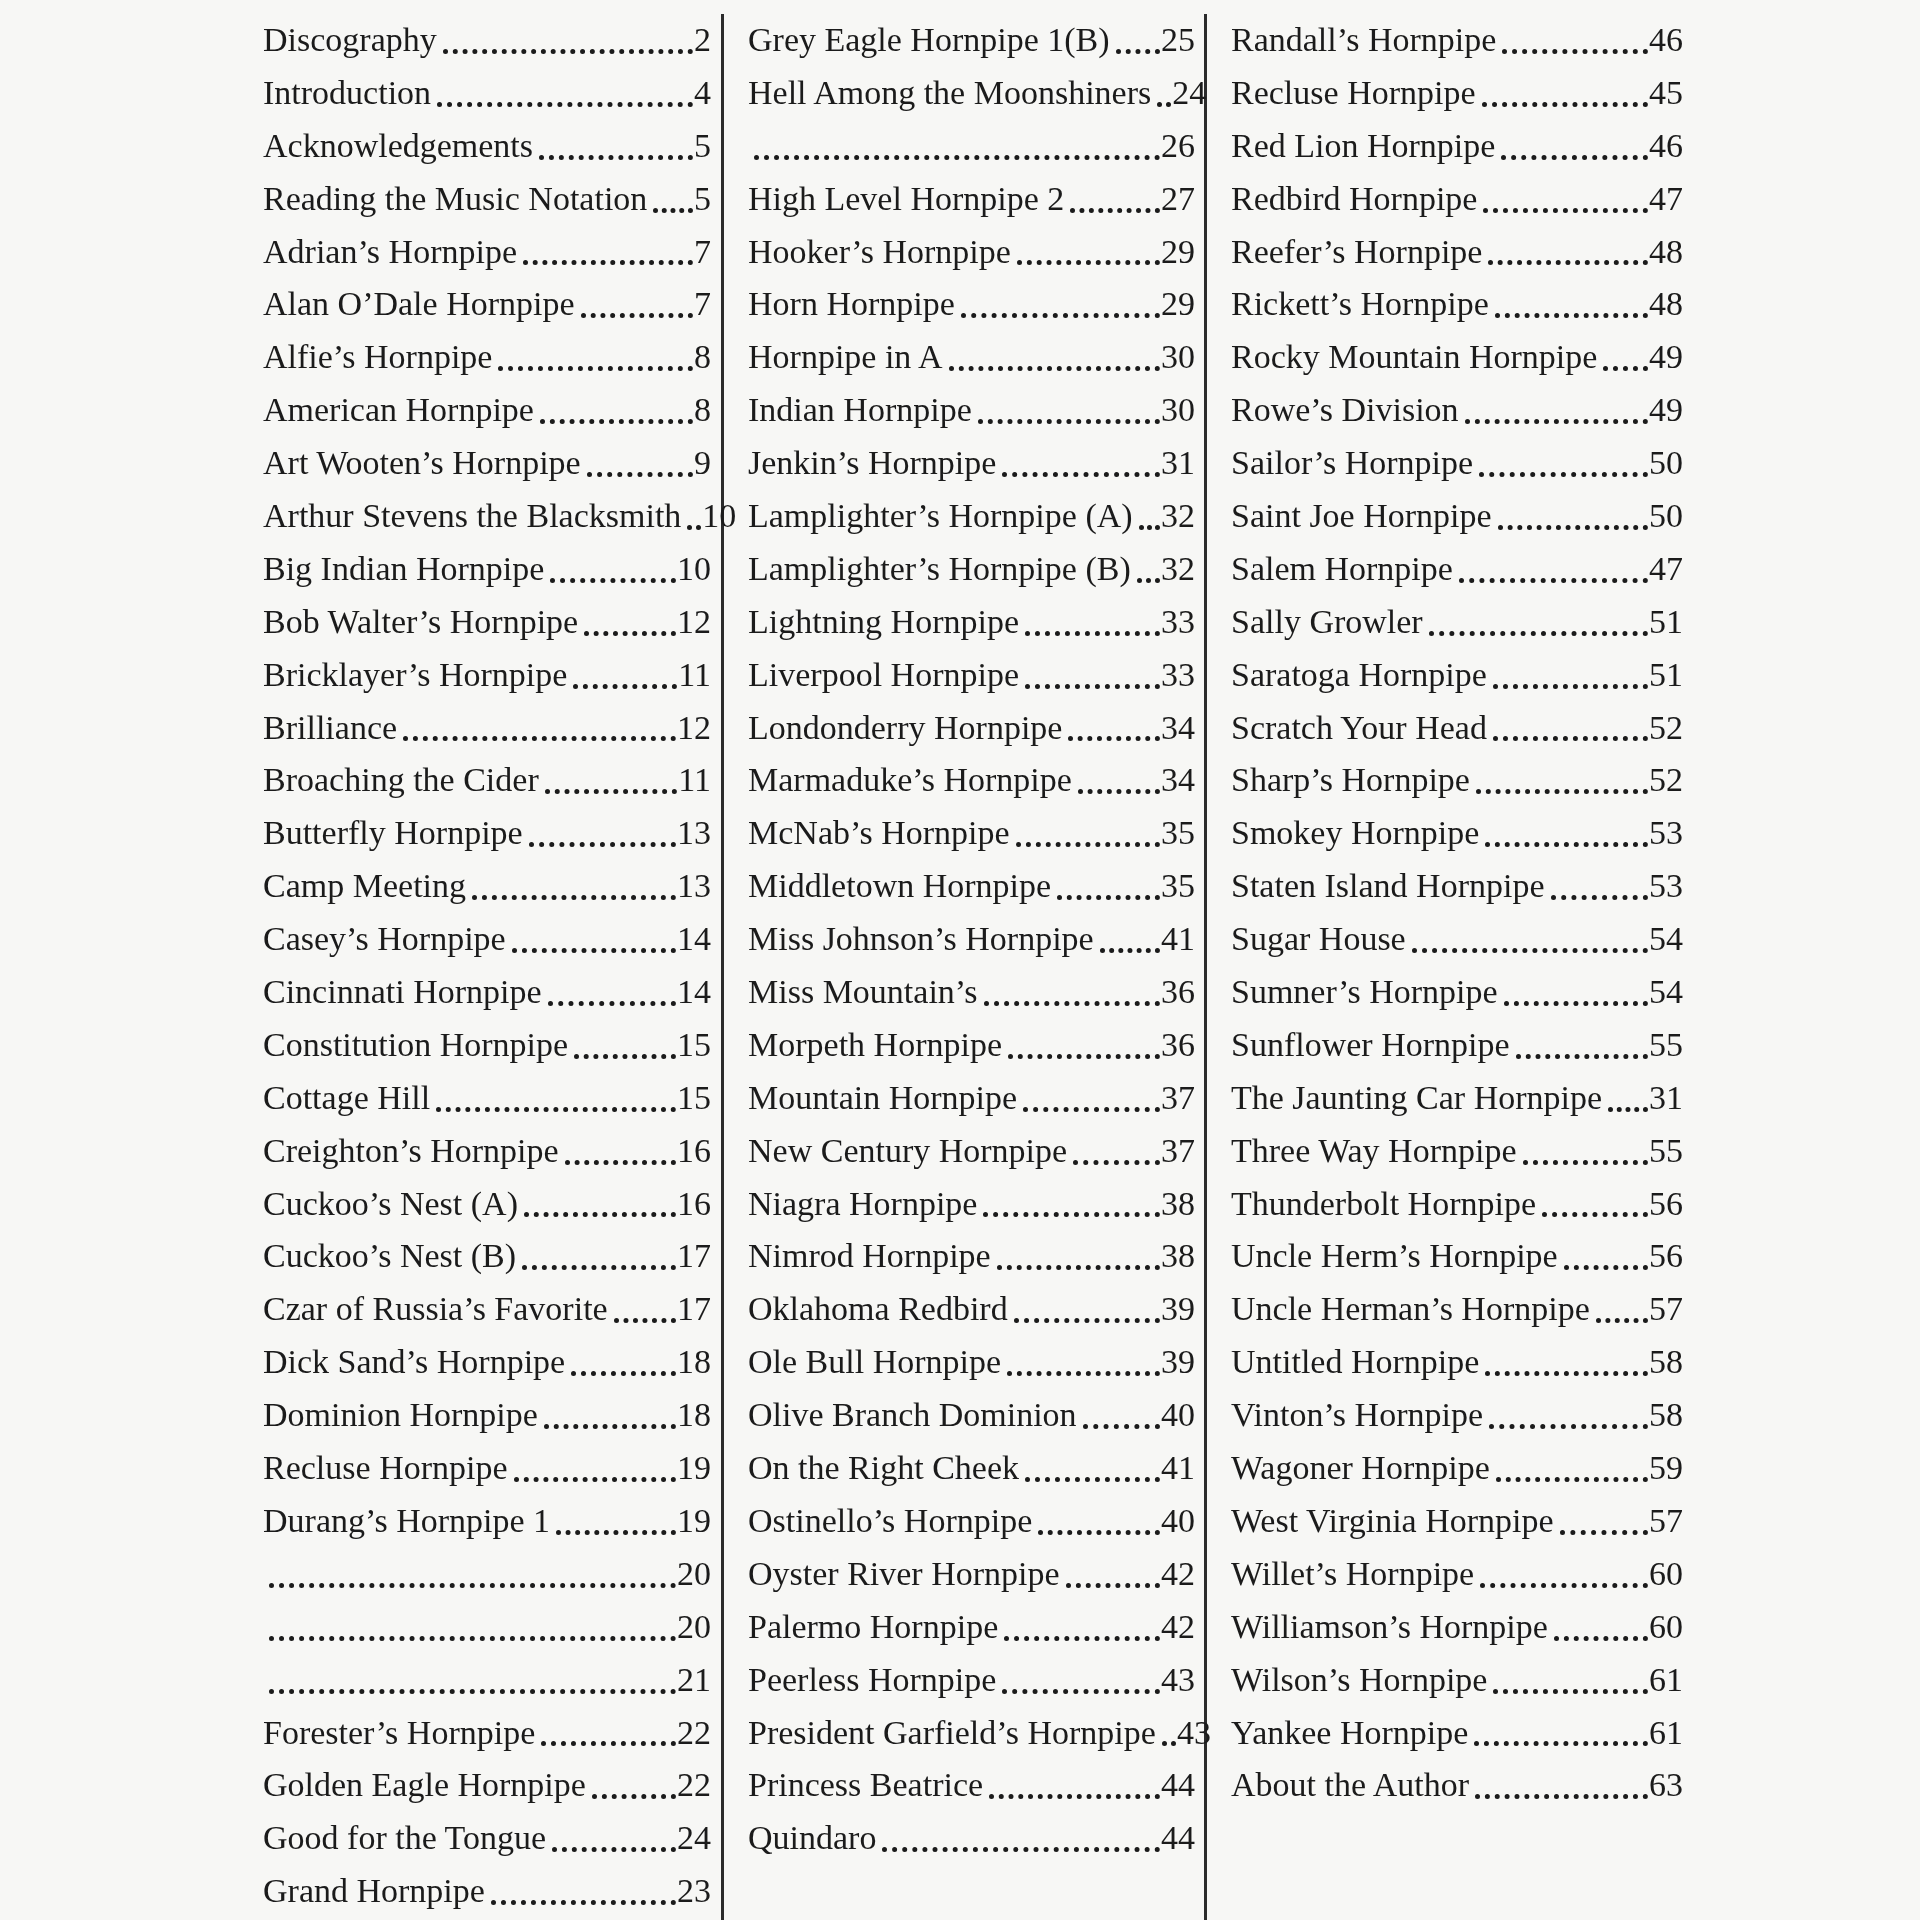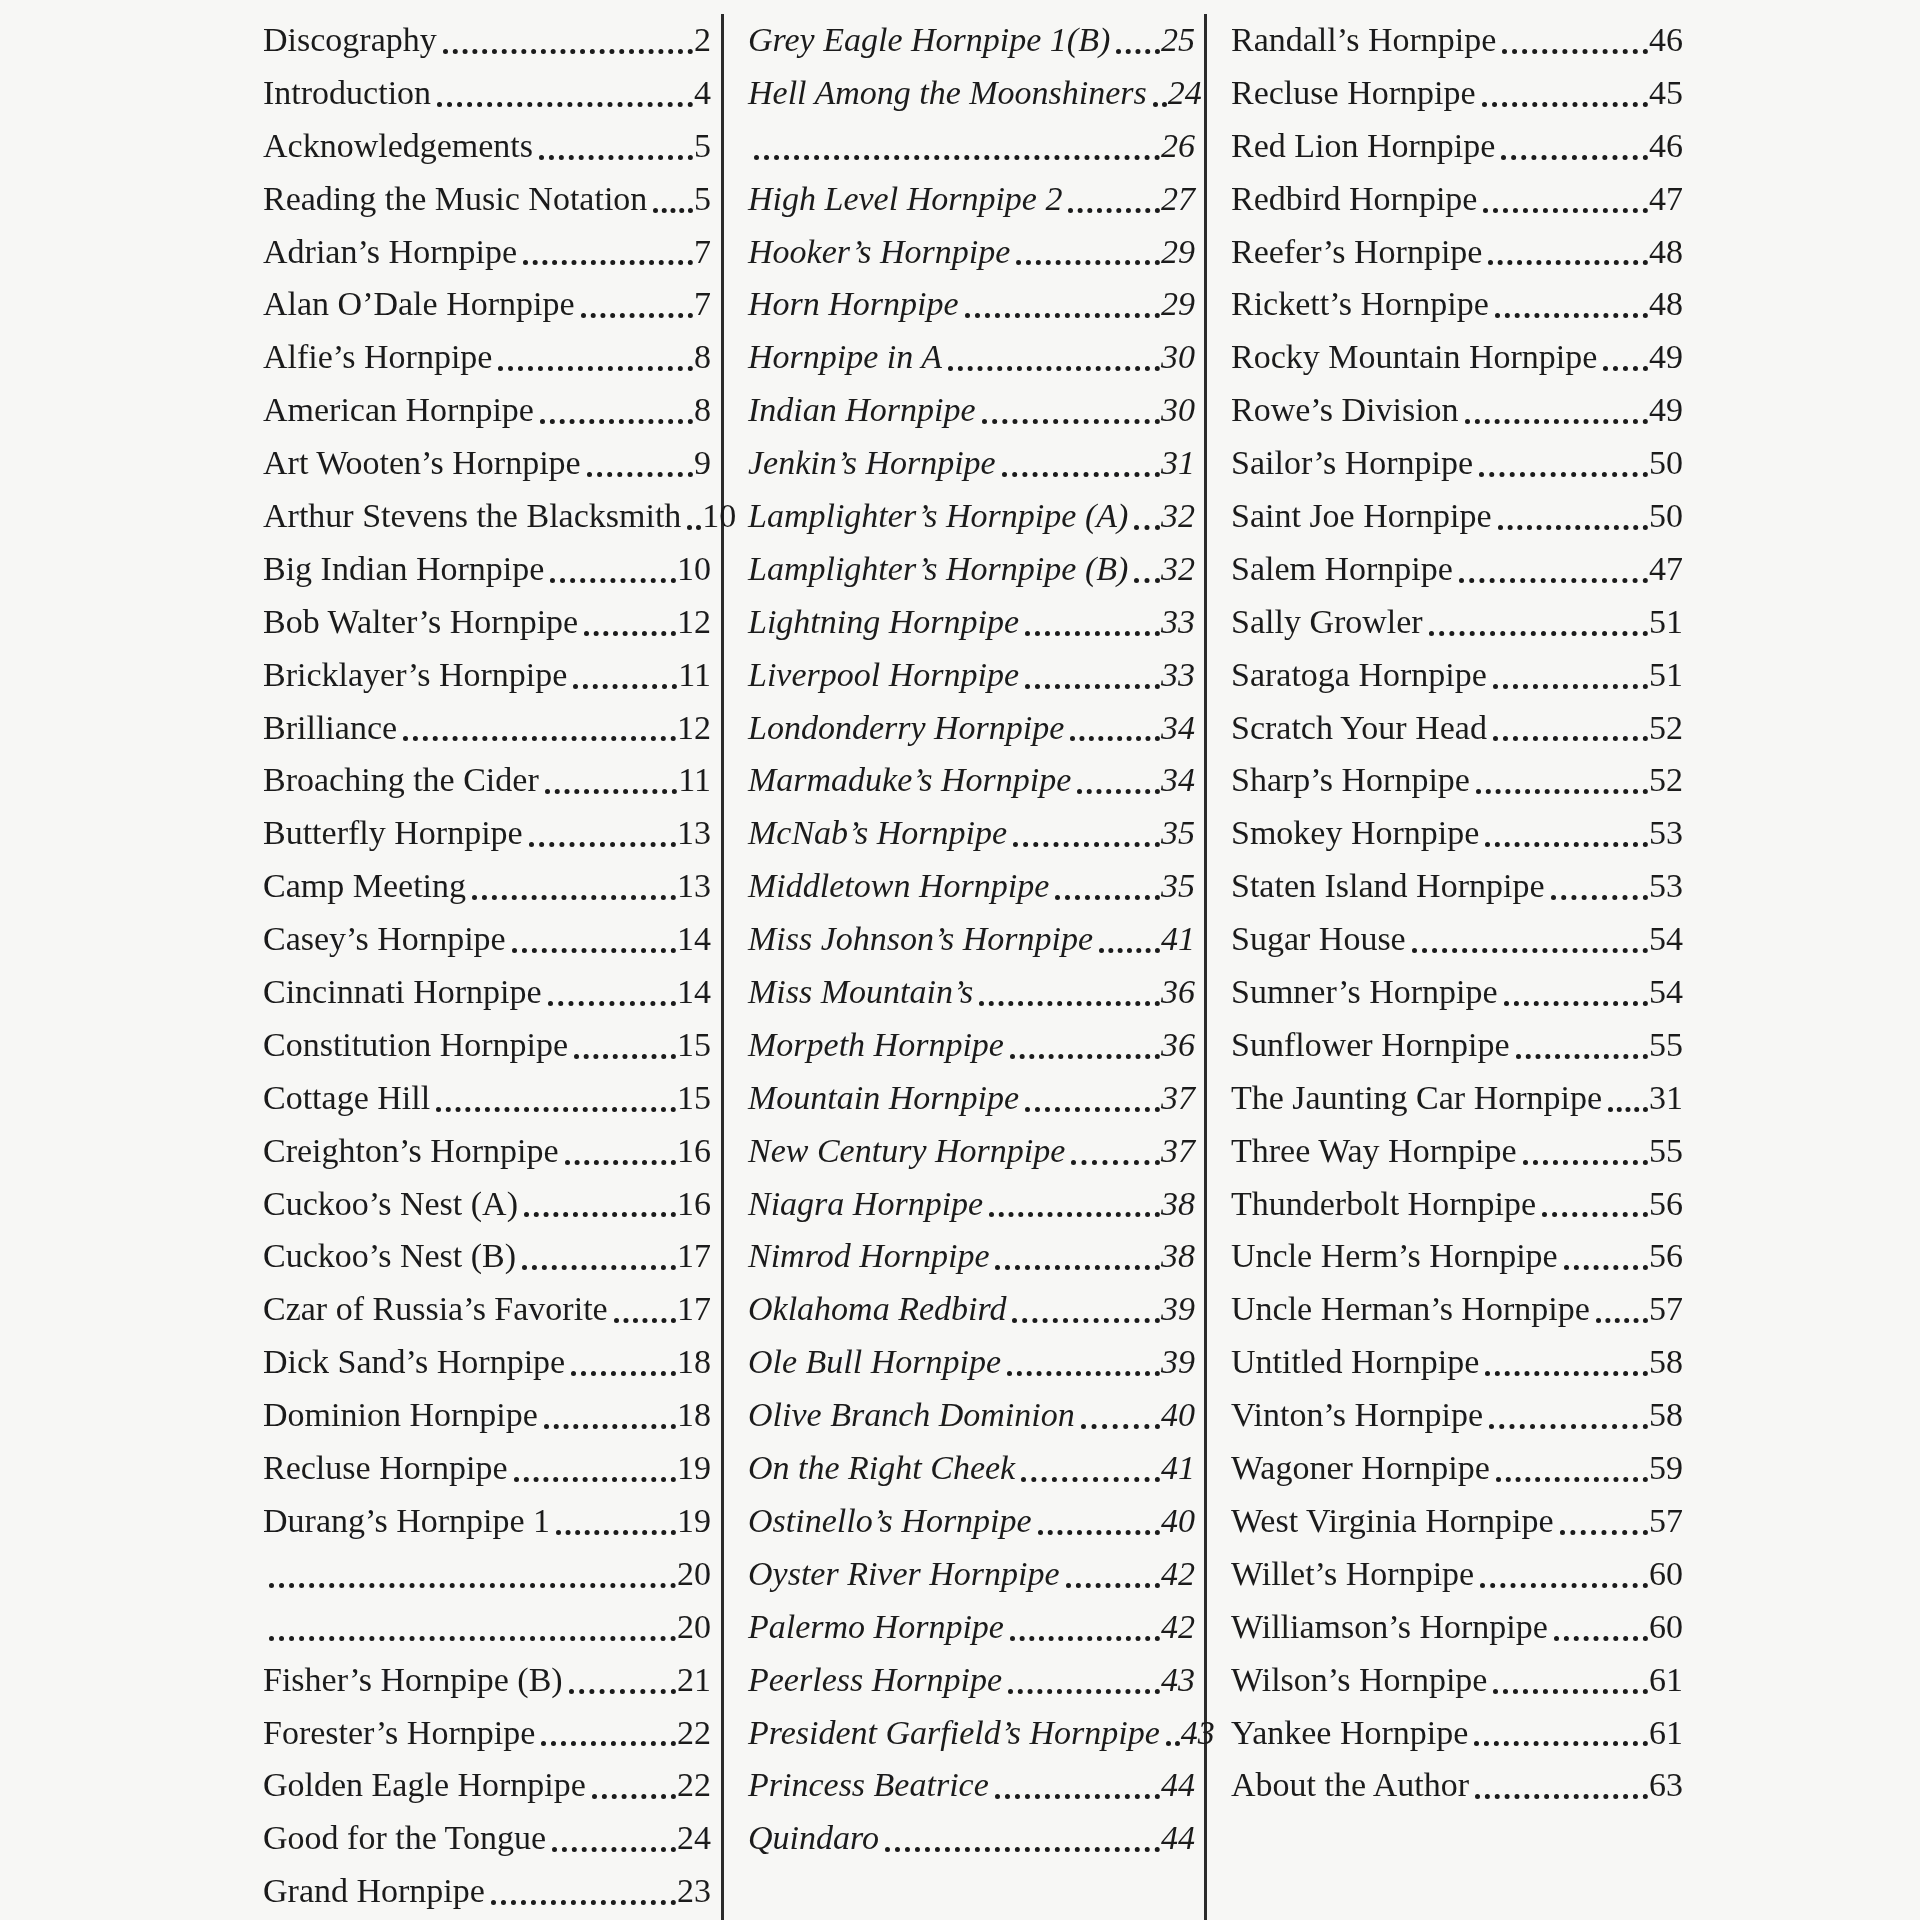--- a/index.html
+++ b/index.html
@@ -21,21 +21,21 @@
     width:3px;
     background:#2b2b2b;
   }
   .divider.d1{left:721px;}
   .divider.d2{left:1204px;}
   .col{
     position:absolute;
     top:14px;
   }
   .col.c1{left:263px;width:448px;}
-  .col.c2{left:748px;width:447px;font-style:italic;}
+  .col.c2{left:748px;width:447px;}
   .col.c3{left:1231px;width:452px;}
   .row{
     display:flex;
     height:52.9px;
     align-items:stretch;
   }
   .t,.n{
     font-size:34px;
     line-height:52.9px;
     white-space:nowrap;
@@ -201,21 +201,20 @@
       </div>
       <div class="row">
         <span class="dots"></span>
         <span class="n">20</span>
       </div>
       <div class="row">
         <span class="dots"></span>
         <span class="n">20</span>
       </div>
       <div class="row">
-        <span class="t">Fisher’s Hornpipe (B)</span>
         <span class="dots"></span>
         <span class="n">21</span>
       </div>
       <div class="row">
         <span class="t">Forester’s Hornpipe</span>
         <span class="dots"></span>
         <span class="n">22</span>
       </div>
       <div class="row">
         <span class="t">Golden Eagle Hornpipe</span>

